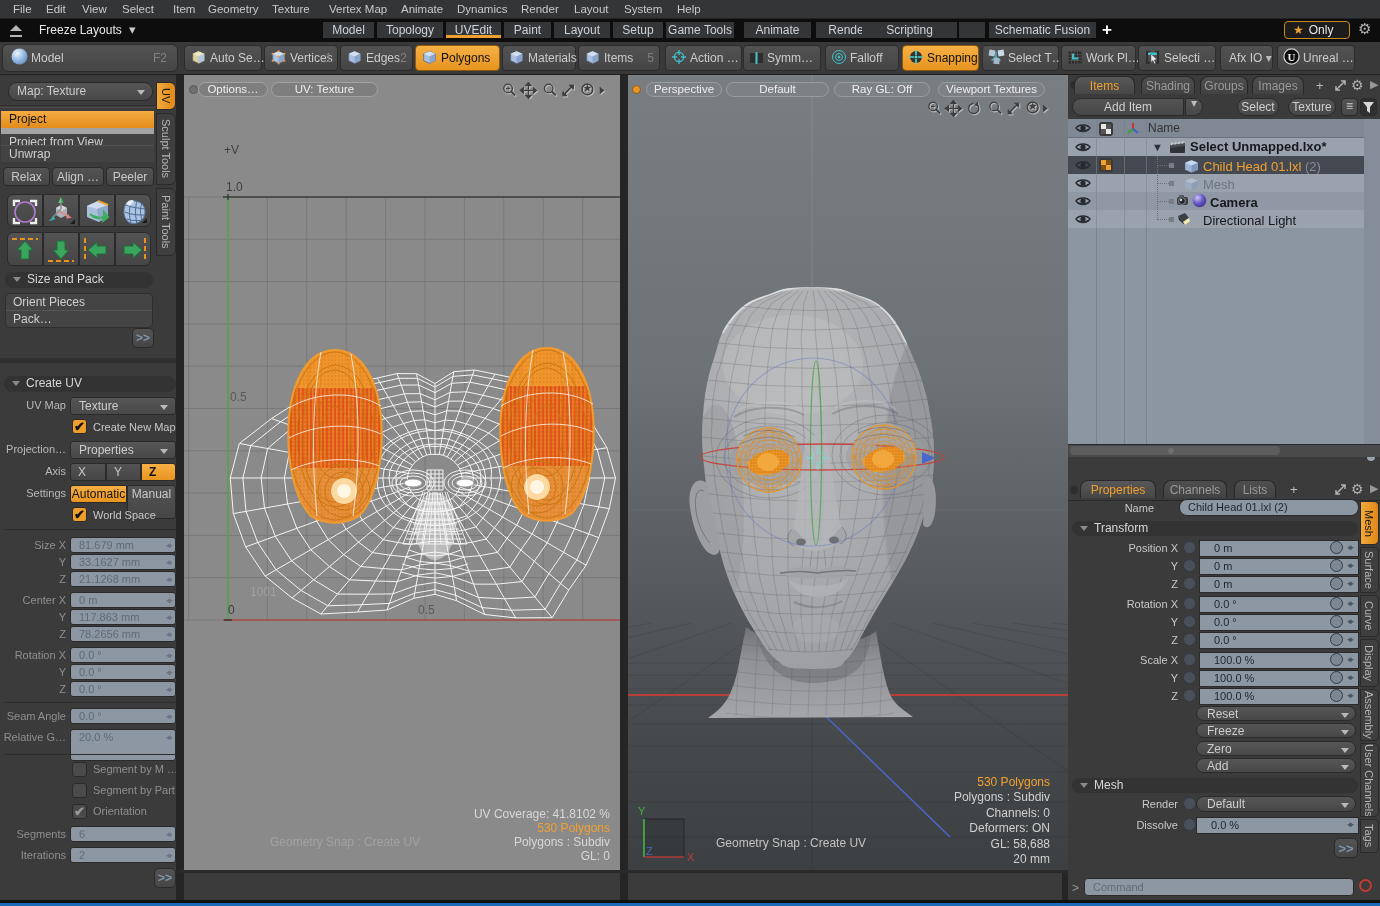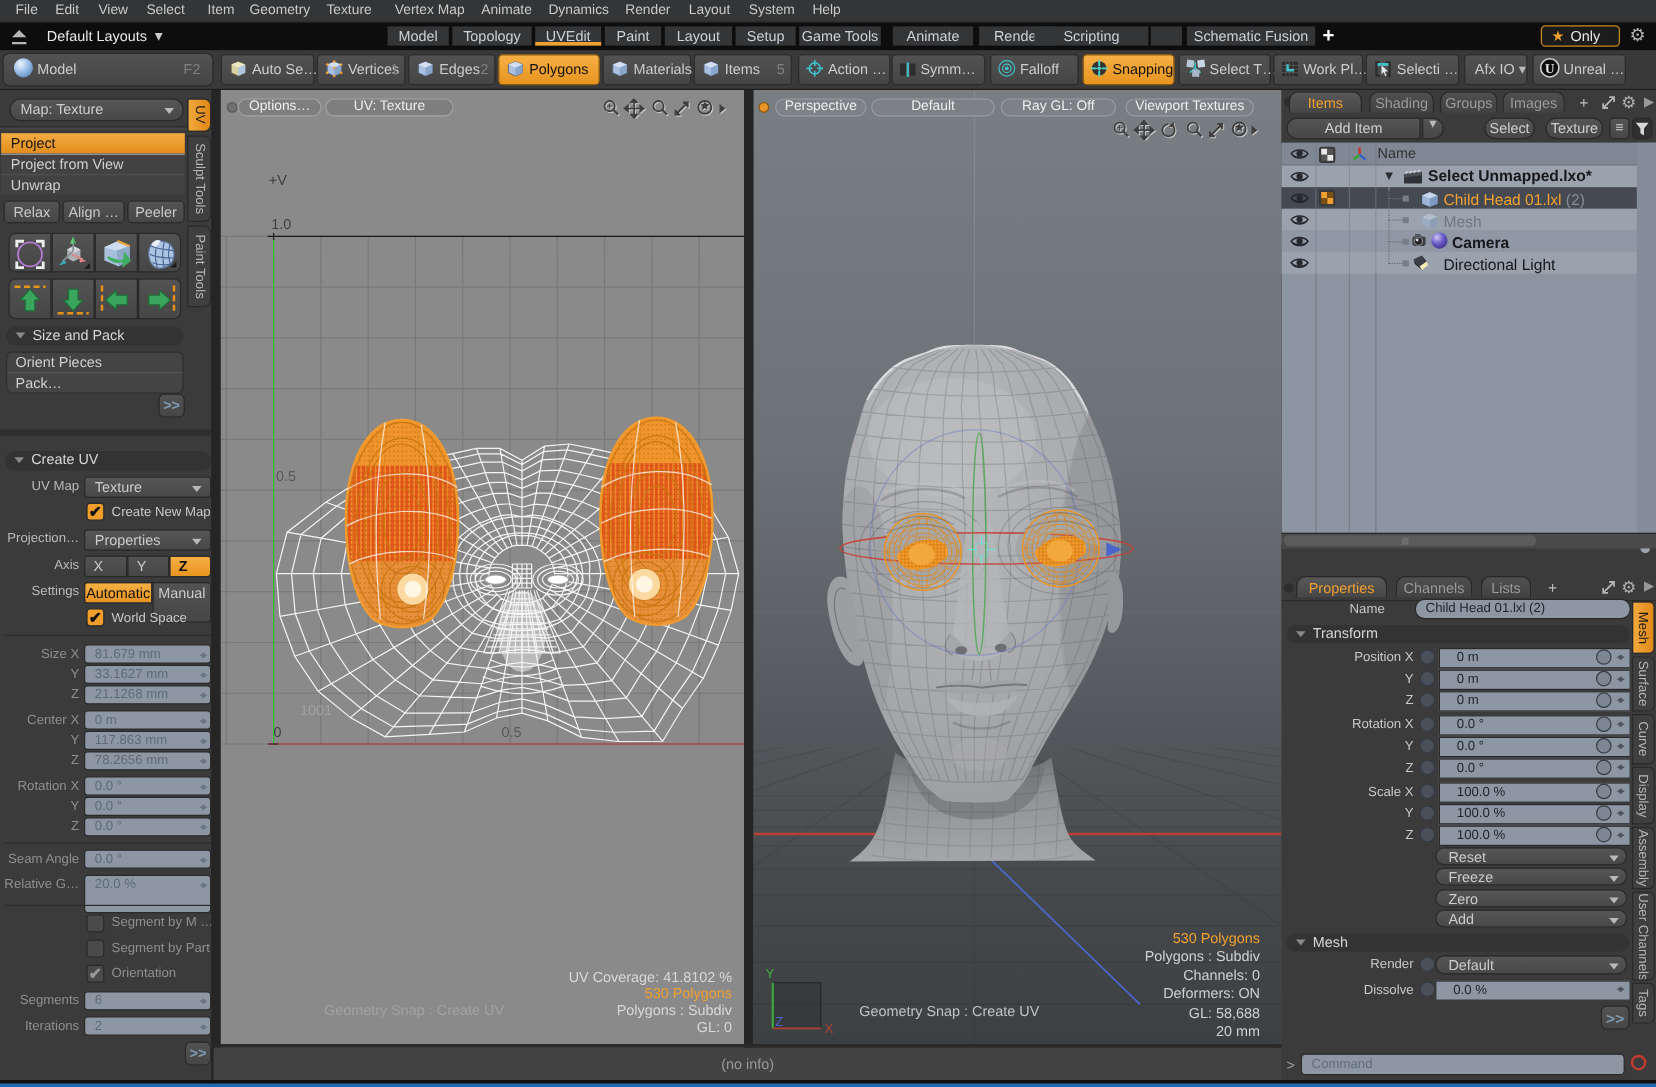--- a/index.html
+++ b/index.html
@@ -61,21 +61,21 @@
       <span style="left:457px">Dynamics</span>
       <span style="left:521px">Render</span>
       <span style="left:574px">Layout</span>
       <span style="left:624px">System</span>
       <span style="left:677px">Help</span>
     </div>
     <div id="tabbar" class="abs">
       <svg class="abs" style="left:8px;top:4px" width="16" height="14" viewBox="0 0 16 14">
         <path d="M2 8 L8 2 L14 8 Z M2 12 h12 v2 h-12 z" fill="#b5b5b5"></path>
       </svg>
-      <span class="abs" style="left:39px;top:4px;color:#e8e8e8;font-size:12px">Default Layouts</span>
+      <span class="abs" style="left:39px;top:4px;color:#e8e8e8;font-size:12px">Freeze Layouts</span>
       <span class="abs" style="left:129px;top:3px;color:#cccccc">▾</span>
       <div class="ltab" style="left:323px;width:51px">Model</div>
       <div class="ltab" style="left:377px;width:66px">Topology</div>
       <div class="ltab sel" style="left:446px;width:55px">UVEdit</div>
       <div class="ltab" style="left:504px;width:47px">Paint</div>
       <div class="ltab" style="left:554px;width:56px">Layout</div>
       <div class="ltab" style="left:613px;width:50px">Setup</div>
       <div class="ltab" style="left:666px;width:68px">Game Tools</div>
       <div class="ltab" style="left:744px;width:67px">Animate</div>
       <div class="ltab" style="left:816px;width:64px">Render</div>
@@ -185,21 +185,21 @@
       <div class="tbtn" style="left:1277px;width:78px"><svg class="ticon" width="17" height="17" viewBox="0 0 17 17">
           <circle cx="8.5" cy="8.5" r="7.6" fill="#0d0d0d" stroke="#cfcfcf" stroke-width="1.3"></circle>
           <text x="8.5" y="12.6" font-size="11" font-weight="bold" font-family="Liberation Serif" fill="#efefef" text-anchor="middle">U</text>
         </svg>Unreal …</div>
     </div>
     <div id="lpanel" class="abs">
       <div class="dd" style="left:8px;top:7px;width:145px;height:19px">Map: Texture</div>
       <div class="abs" style="left:0;top:30px;width:156px;height:1px;background:#2f2f2f"></div>
       <div class="abs" style="left:0;top:32px;width:156px;height:1px;background:#4a4a4a"></div>
       <div class="abs" style="left:1px;top:36px;width:153px;height:17px;background:linear-gradient(#f4ac42,#e28c1c);color:#141414;padding-left:8px;line-height:16px;font-size:12px">Project</div>
-      <div class="abs" style="left:1px;top:53px;width:153px;height:17px;background:#424242;border-top:1px solid #a3a3a3;color:#cfcfcf;padding-left:8px;line-height:16px;font-size:12px">Project from View</div>
+      <div class="abs" style="left:1px;top:53px;width:153px;height:17px;background:#424242;border-top:6px solid #a3a3a3;color:#cfcfcf;padding-left:8px;line-height:16px;font-size:12px">Project from View</div>
       <div class="abs" style="left:1px;top:70px;width:153px;height:17px;background:#424242;border-top:1px solid #4f4f4f;color:#cfcfcf;padding-left:8px;line-height:16px;font-size:12px">Unwrap</div>
       <div class="lbtn" style="left:3px;top:92px;width:47px;height:19px;line-height:18px;border-radius:4px">Relax</div>
       <div class="lbtn" style="left:52px;top:92px;width:52px;height:19px;line-height:18px;border-radius:4px">Align …</div>
       <div class="lbtn" style="left:106px;top:92px;width:48px;height:19px;line-height:18px;border-radius:4px">Peeler</div>
       <div class="lbtn" style="left:7px;top:119px;width:36px;height:33px;border-radius:6px 0 0 6px;padding-top:1px"><svg width="34" height="32" viewBox="0 0 34 32">
           <g fill="none">
             <circle cx="17" cy="16" r="10" stroke="#b07ad0" stroke-width="1.6"></circle>
             <g stroke="#ededed" stroke-width="2.4">
               <path d="M6 10 V5 H12 M22 5 H28 V10 M28 22 V27 H22 M12 27 H6 V22"></path>
             </g>
@@ -819,16 +819,15 @@
       <div class="vtab" style="left:292px;top:520px;width:19px;height:42px;border-radius:0 5px 5px 0;font-size:11px;line-height:18px">Curve</div>
       <div class="vtab" style="left:292px;top:564px;width:19px;height:48px;border-radius:0 5px 5px 0;font-size:11px;line-height:18px">Display</div>
       <div class="vtab" style="left:292px;top:614px;width:19px;height:52px;border-radius:0 5px 5px 0;font-size:11px;line-height:18px">Assembly</div>
       <div class="vtab" style="left:292px;top:668px;width:19px;height:74px;border-radius:0 5px 5px 0;font-size:11px;line-height:18px">User Channels</div>
       <div class="vtab" style="left:292px;top:744px;width:19px;height:34px;border-radius:0 5px 5px 0;font-size:11px;line-height:18px">Tags</div>
       <div class="abs" style="left:0px;top:800px;width:312px;height:31px;background:#3b3b3b"></div>
       <div class="abs" style="left:4px;top:806px;color:#9a9a9a;font-size:12px">&gt;</div>
       <div class="field" style="left:16px;top:803px;width:270px;height:18px;line-height:16px;border-radius:4px;color:#626c7a">Command</div>
       <div class="abs" style="left:291px;top:804px;width:13px;height:13px;border-radius:50%;border:2px solid #c23a30"></div>
     </div>
-    <div id="botbar" class="abs">(no info)</div>
     <div class="abs" style="left:178px;top:870px;width:890px;height:3px;background:#2a2a2a"></div>
     <div class="abs" style="left:0px;top:900px;width:1380px;height:3px;background:#101010"></div>
     <div id="blueline" class="abs"></div>
   </div>
 </body></html>

